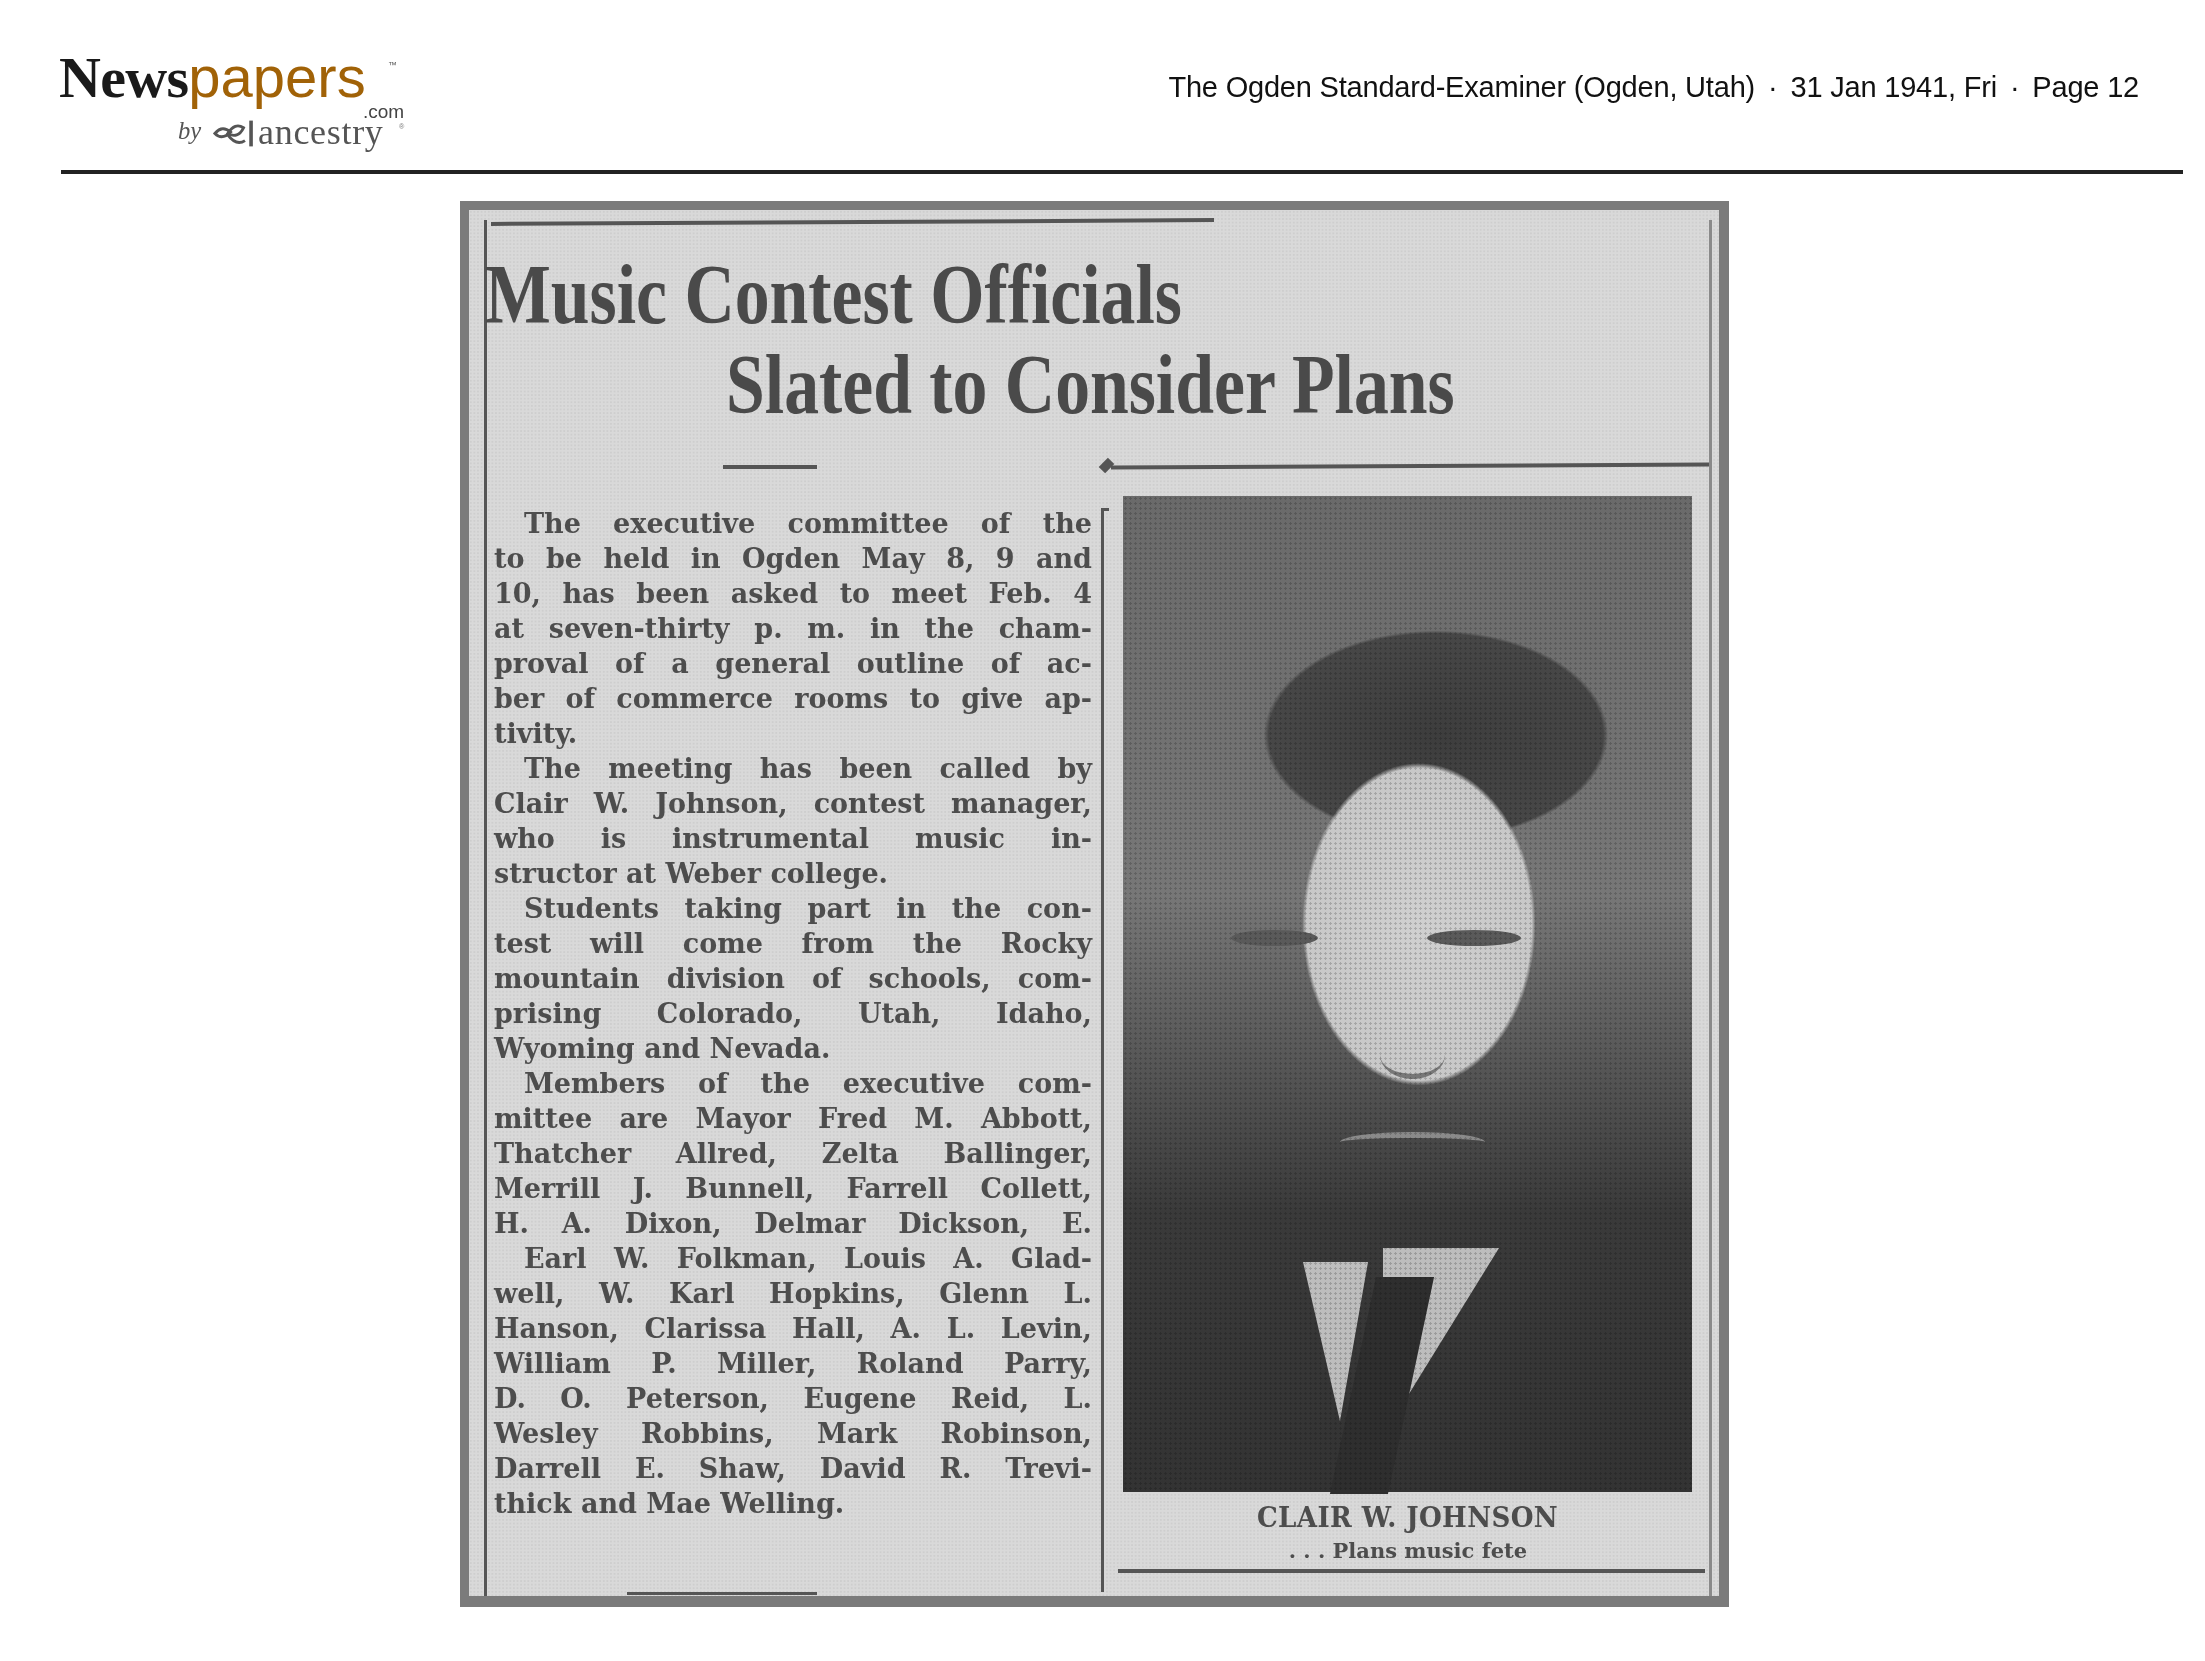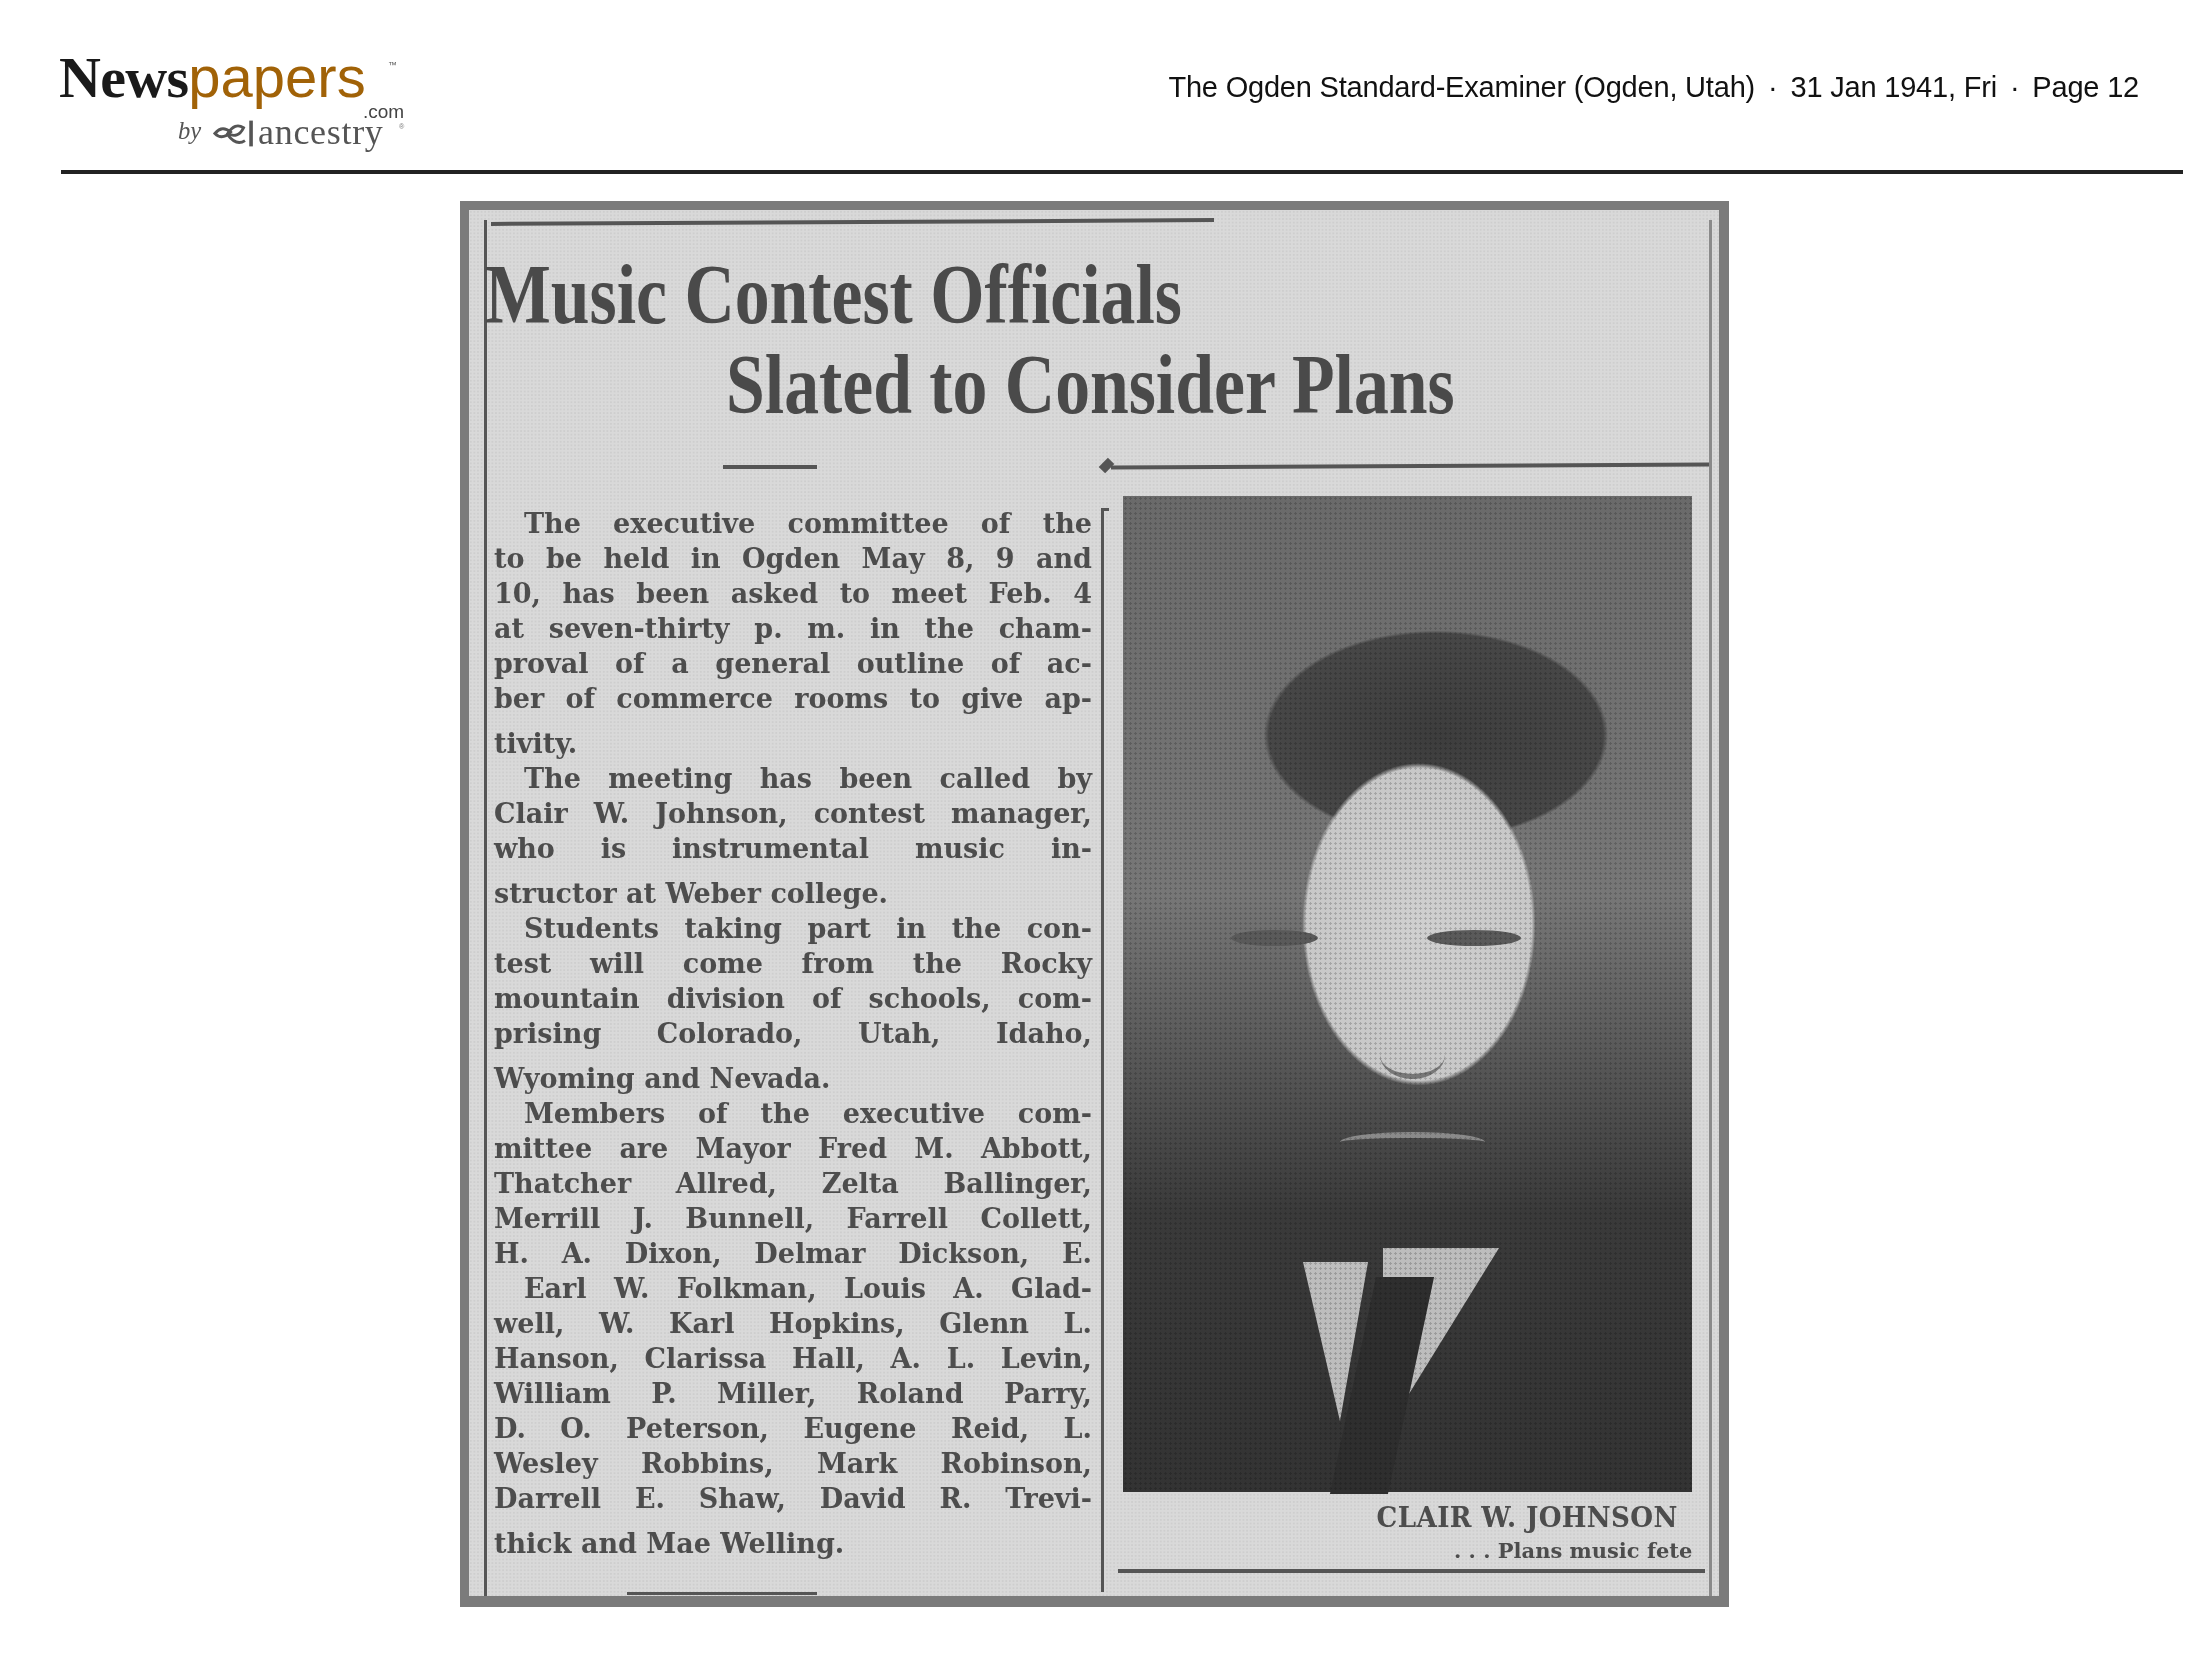--- a/index.html
+++ b/index.html
@@ -35,39 +35,39 @@
 
     .dash-short { position:absolute; left:254px; top:255px; width:94px; height:3.6px; background:#555; }
     .dash-long { position:absolute; left:642px; top:254px; width:598px; height:3.6px; background:#555; transform:rotate(-0.3deg); }
     .diamond { position:absolute; left:631px; top:249px; width:13px; height:13px; background:#555; transform:rotate(45deg) scale(0.7,1); }
 
     .col-rule { position:absolute; left:632px; top:298px; width:2.9px; height:1084px; background:#555; }
     .col-rule-tick { position:absolute; left:632px; top:298px; width:7.2px; height:2.9px; background:#555; }
 
     .article { position:absolute; left:24.6px; top:296px; width:598px; font-family:"DejaVu Serif", serif; font-weight:bold; color:#4d4d4d; font-size:27px; line-height:35px; }
     .article .line { display:block; text-align:justify; text-align-last:justify; white-space:nowrap; }
-    .article .line.last { text-align-last:left;margin-top:10px; }
+    .article .line.last { text-align-last:left; }
 
     .bottom-rule-left { position:absolute; left:158px; top:1382px; width:190px; height:2.9px; background:#555; }
 
     .photo { position:absolute; left:654px; top:286px; width:569px; height:996px; background:#5c5c5c;
       background-image:
         radial-gradient(ellipse 188px 260px at 52% 43%, #d0d0d0 0%, #c8c8c8 60%, rgba(200,200,200,0) 62%),
         radial-gradient(ellipse 239px 145px at 55% 24%, #3d3d3d 0%, #474747 70%, rgba(70,70,70,0) 72%),
         linear-gradient(180deg, #6a6a6a 0%, #777 40%, #3a3a3a 72%, #333 100%);
       }
     .photo-dots { position:absolute; inset:0; background-image: radial-gradient(rgba(0,0,0,0.18) 1.1px, transparent 1.2px); background-size:5px 5px; }
     .face-eye { position:absolute; height:16px; border-radius:50%; background:#5a5a5a; }
     .face-nose { position:absolute; left:257px; top:535px; width:65px; height:43px; border-bottom:5.8px solid #777; border-radius:0 0 50% 50%; }
     .face-mouth { position:absolute; left:217px; top:636px; width:145px; height:14.5px; border-top:6.5px solid #8a8a8a; border-radius:50% 50% 0 0; }
     .collar-l { position:absolute; left:166px; top:766px; width:0; height:0; border-left:65px solid transparent; border-right:0 solid transparent; border-top:159px solid #bdbdbd; transform:skewX(-10deg); }
     .collar-r { position:absolute; left:260px; top:752px; width:0; height:0; border-right:116px solid transparent; border-top:188px solid #bdbdbd; }
     .tie { position:absolute; left:230px; top:781px; width:58px; height:217px; background:#2e2e2e; transform:skewX(-12deg); }
 
-    .caption { position:absolute; left:654px; top:1291px; width:569px; text-align:right; font-family:"DejaVu Serif", serif; font-weight:bold; color:#4d4d4d; }
+    .caption { position:absolute; left:654px; top:1291px; width:569px; text-align:center; font-family:"DejaVu Serif", serif; font-weight:bold; color:#4d4d4d; }
     .caption-name { font-size:27.5px; letter-spacing:0.4px; transform:scaleX(0.95); }
     .caption-sub { font-size:21px; margin-top:4.3px; }
     .caption-rule { position:absolute; left:649px; top:1359px; width:587px; height:3.6px; background:#555; }
   </style>
 </head>
 <body>
 
 <div class="logo">
   <div class="logo-news">
     <span>News</span><span class="logo-papers">papers</span>

